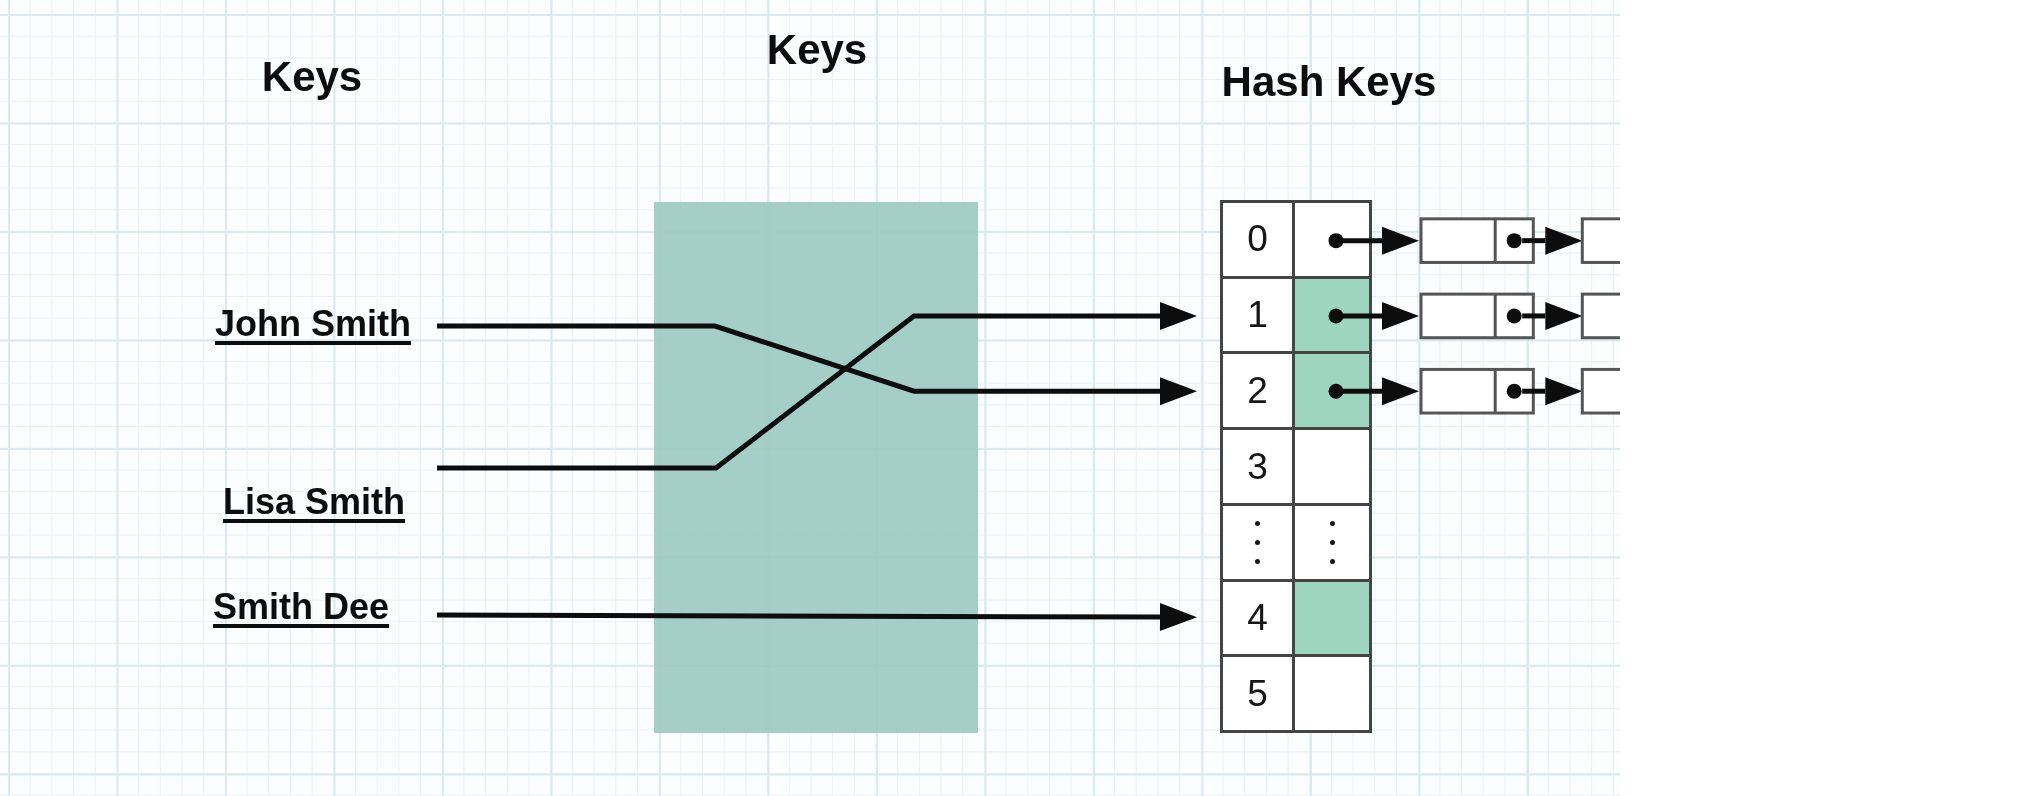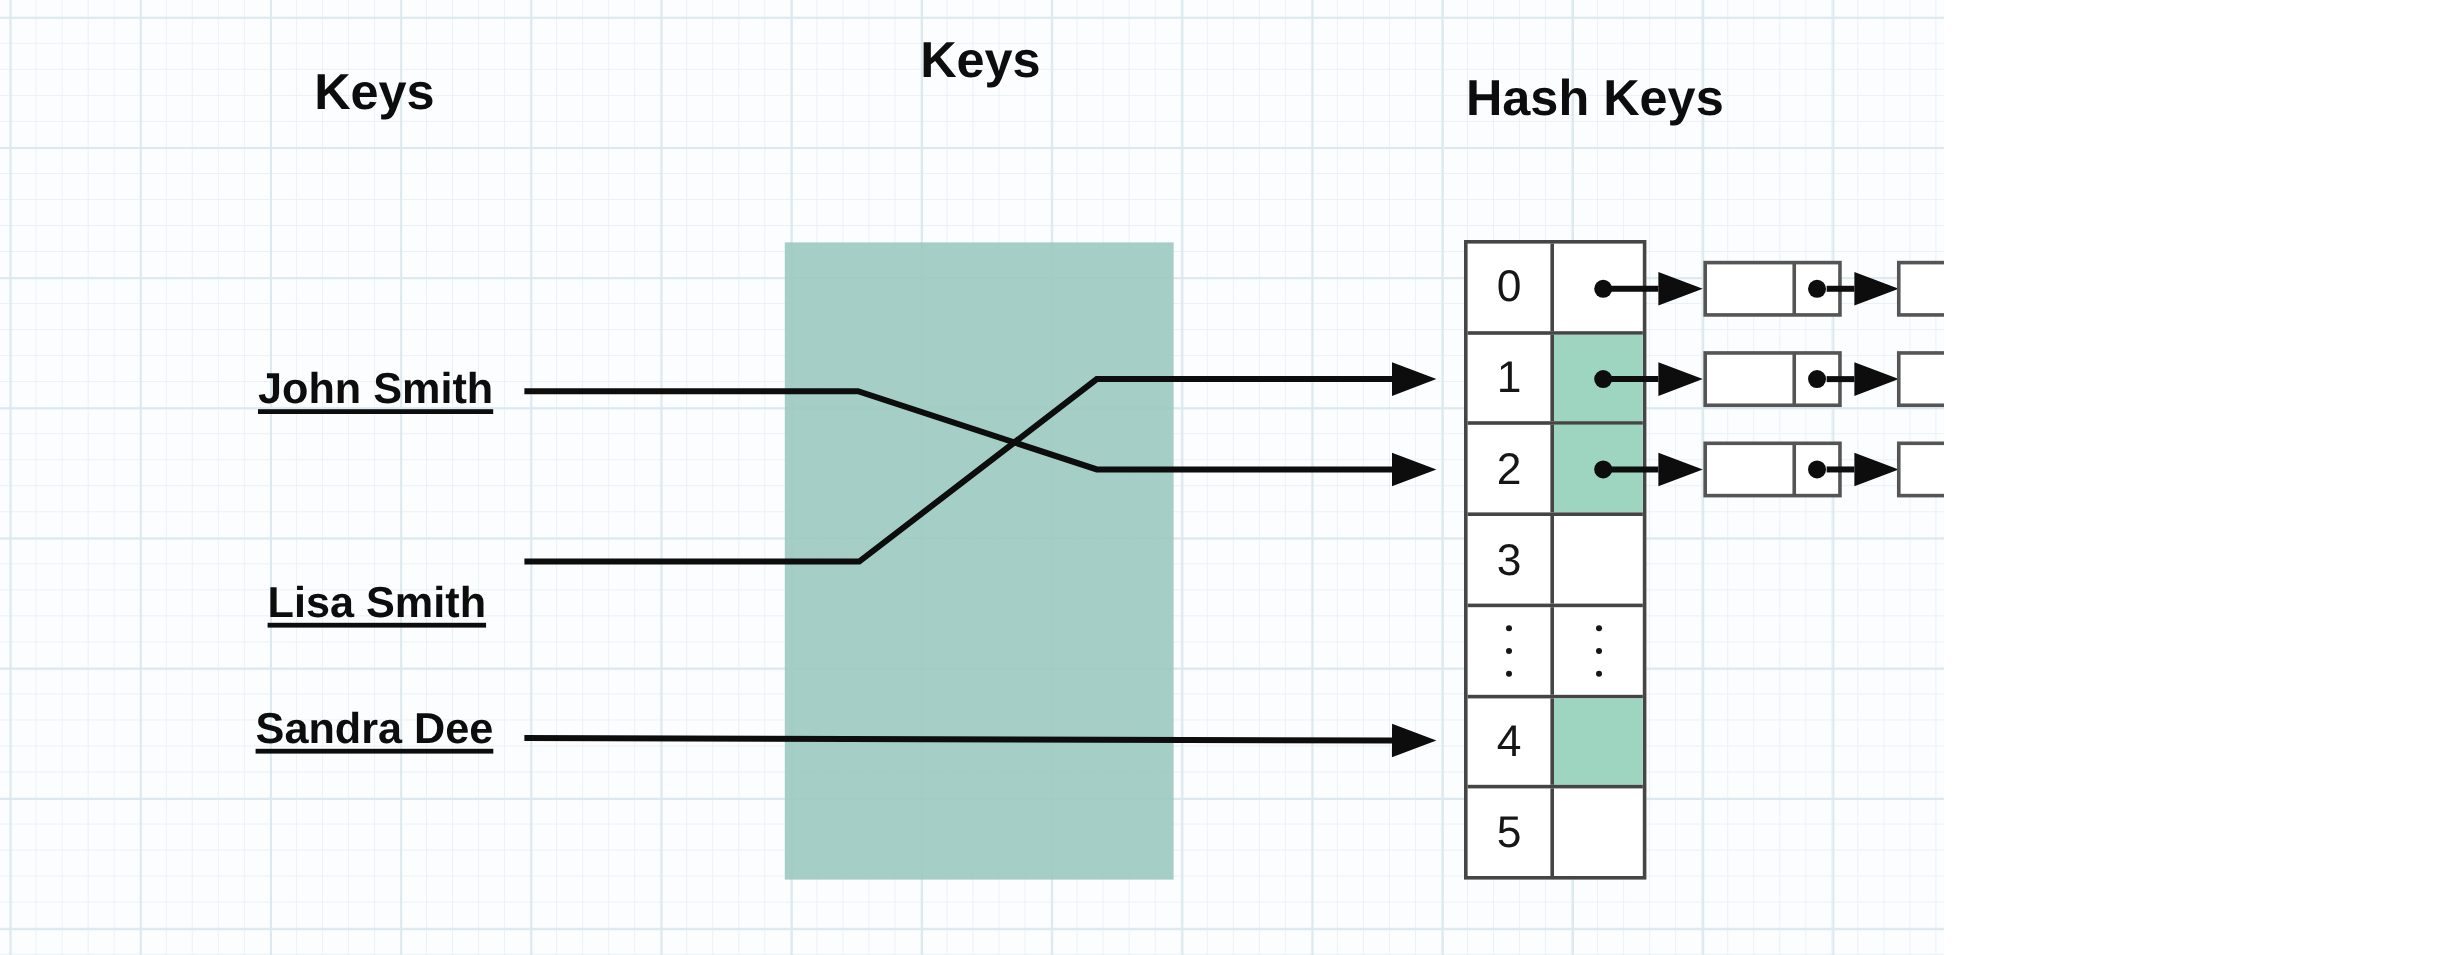--- a/index.html
+++ b/index.html
@@ -76,21 +76,21 @@
     <span style="display:block">Keys</span>
   </div>
 
   <div class="hdr" id="hdr-hash-table" style="left:1329px;top:60px;">Hash Keys</div>
 
   <div id="hash-fn-rect" style="background: rgb(156, 202, 193);"></div>
 
   <div id="keys-list">
       <div class="key-label" style="left: 215px; top: 304px;">John Smith</div>
       <div class="key-label" style="left: 223px; top: 445px; margin-top: 37px;">Lisa Smith</div>
-      <div class="key-label" style="left: 213px; top: 587px;">Sandra Dee</div>
+      <div class="key-label" style="left: 213px; top: 587px;">Smith Dee</div>
     </div>
 
   <div id="hash-table">
       <div class="ht-row">
         <div class="ht-idx">0</div>
         <div class="ht-ptr"></div>
       </div>
       <div class="ht-row">
         <div class="ht-idx">1</div>
         <div class="ht-ptr" style="background: rgb(157, 213, 193);"></div>

